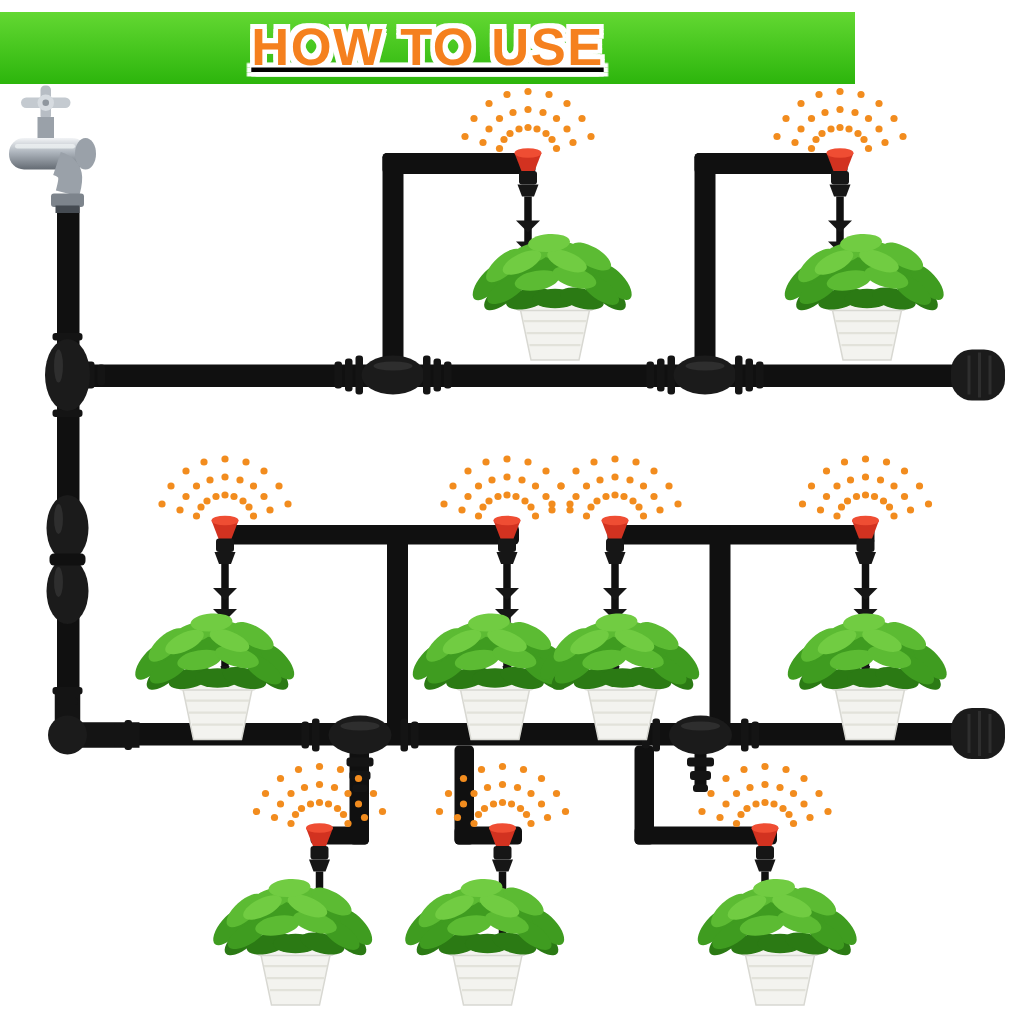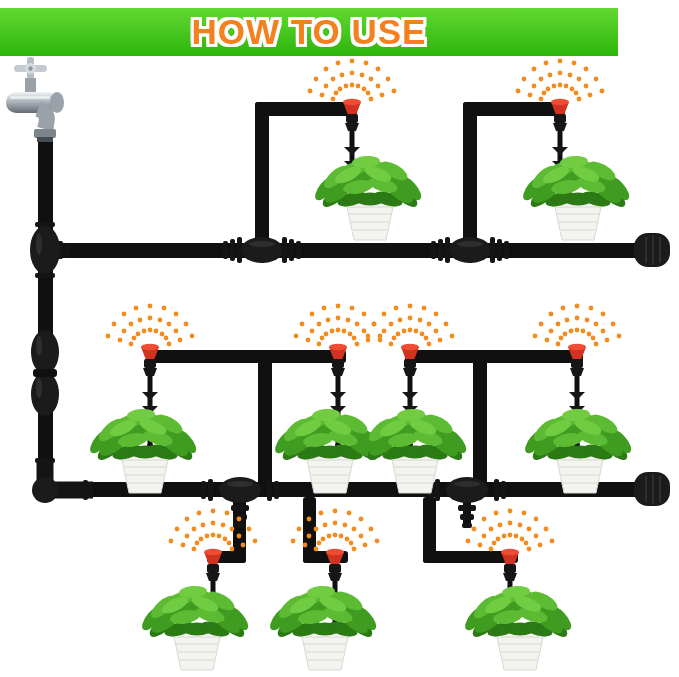--- a/index.html
+++ b/index.html
@@ -1,19 +1,19 @@
 <!DOCTYPE html>
 <html><head>
 <meta charset="utf-8">
 <style>
   html,body{margin:0;padding:0;background:#fff;}
   #stage{position:relative;width:679px;height:677px;background:#fff;overflow:hidden;
          font-family:"Liberation Sans",sans-serif;}
-  .banner{position:absolute;left:0;top:8px;width:618px;height:48px;
-          display:flex;align-items:center;justify-content:center;}
+  .banner{position:absolute;left:0;top:8px;width:570px;height:48px;
+          display:flex;align-items:center;justify-content:center;text-decoration:underline;}
   .banner h1{margin:0;font-size:35px;font-weight:bold;letter-spacing:1px;
           text-shadow:-3px -3px 0 #fff,3px -3px 0 #fff,-3px 3px 0 #fff,3px 3px 0 #fff,
                       0 -3px 0 #fff,0 3px 0 #fff,-3px 0 0 #fff,3px 0 0 #fff;}
   .pipe{position:absolute;background:var(--pipe,#101010);border-radius:3px;}
   svg.abs{position:absolute;overflow:visible;}
   .dot{fill:var(--spray_dot,#f28c1e);}
   .cap-red{fill:var(--sprinkler_cap,#d23220);}
   .cap-red-top{fill:#ef4d33;}
   .blk{fill:#161616;} .blk2{fill:#101010;} .blk3{fill:#1b1b1b;} .ridge{fill:#141414;}
   .hl{fill:#2e2e2e;}

